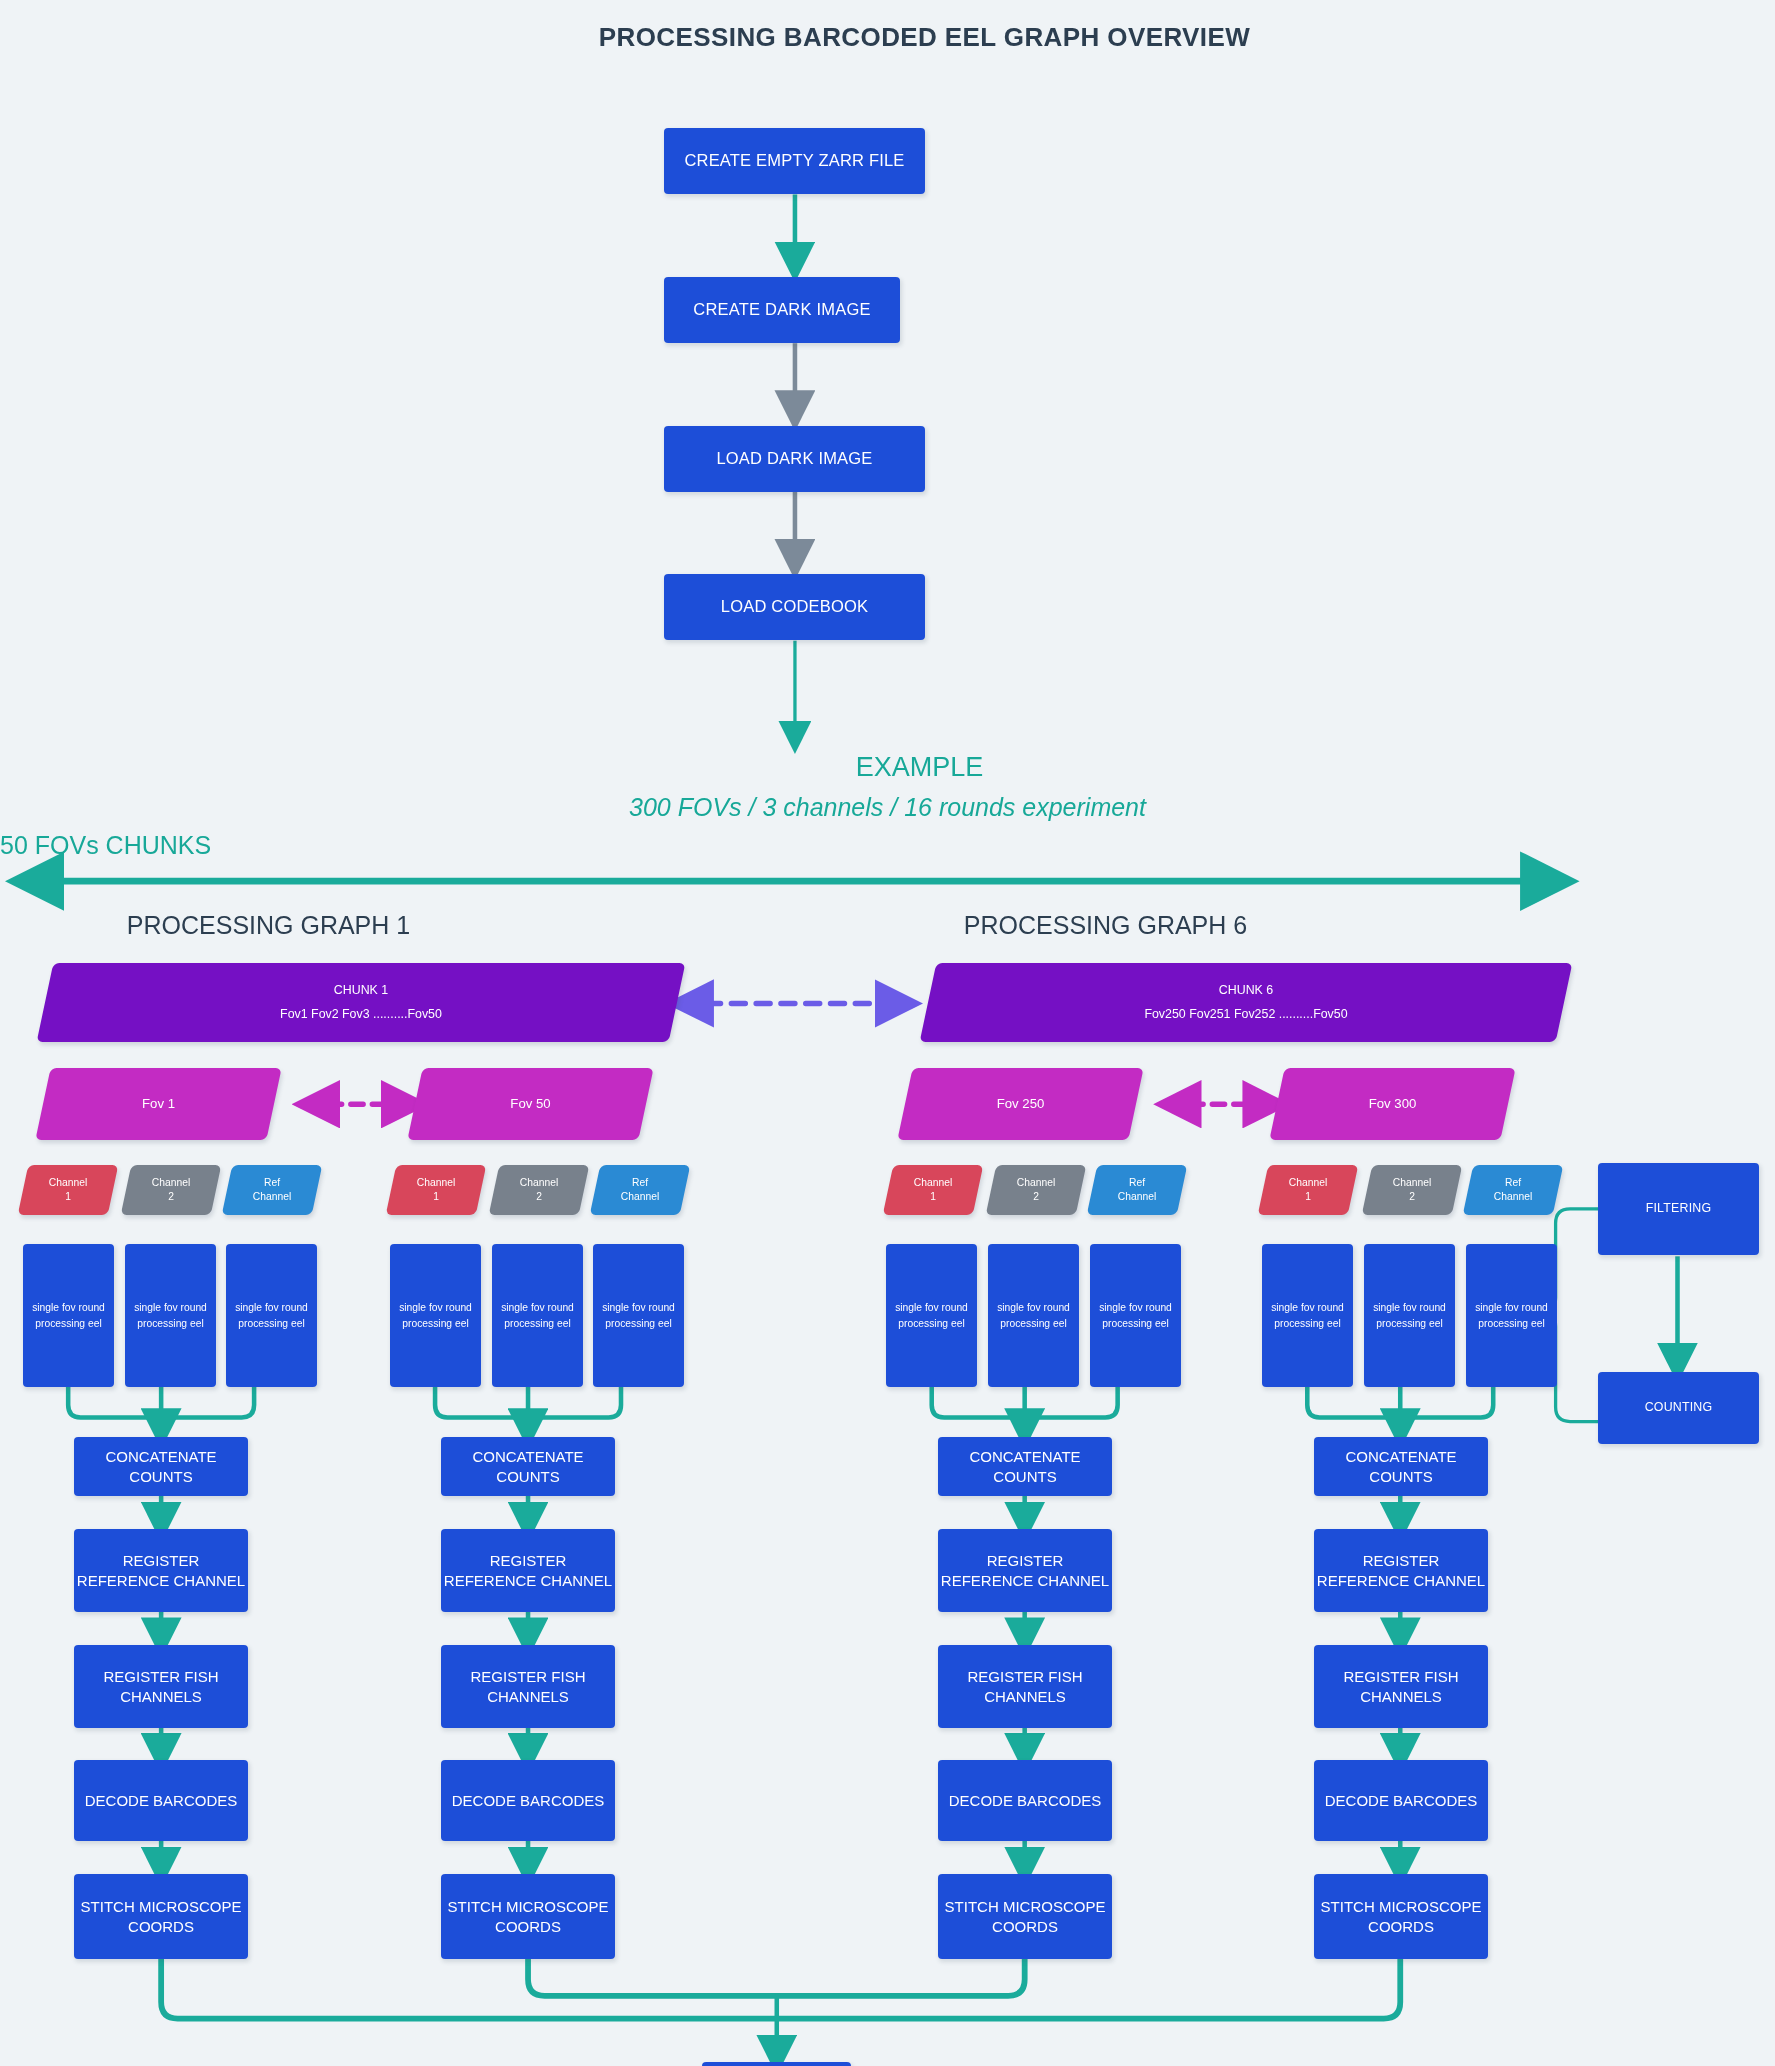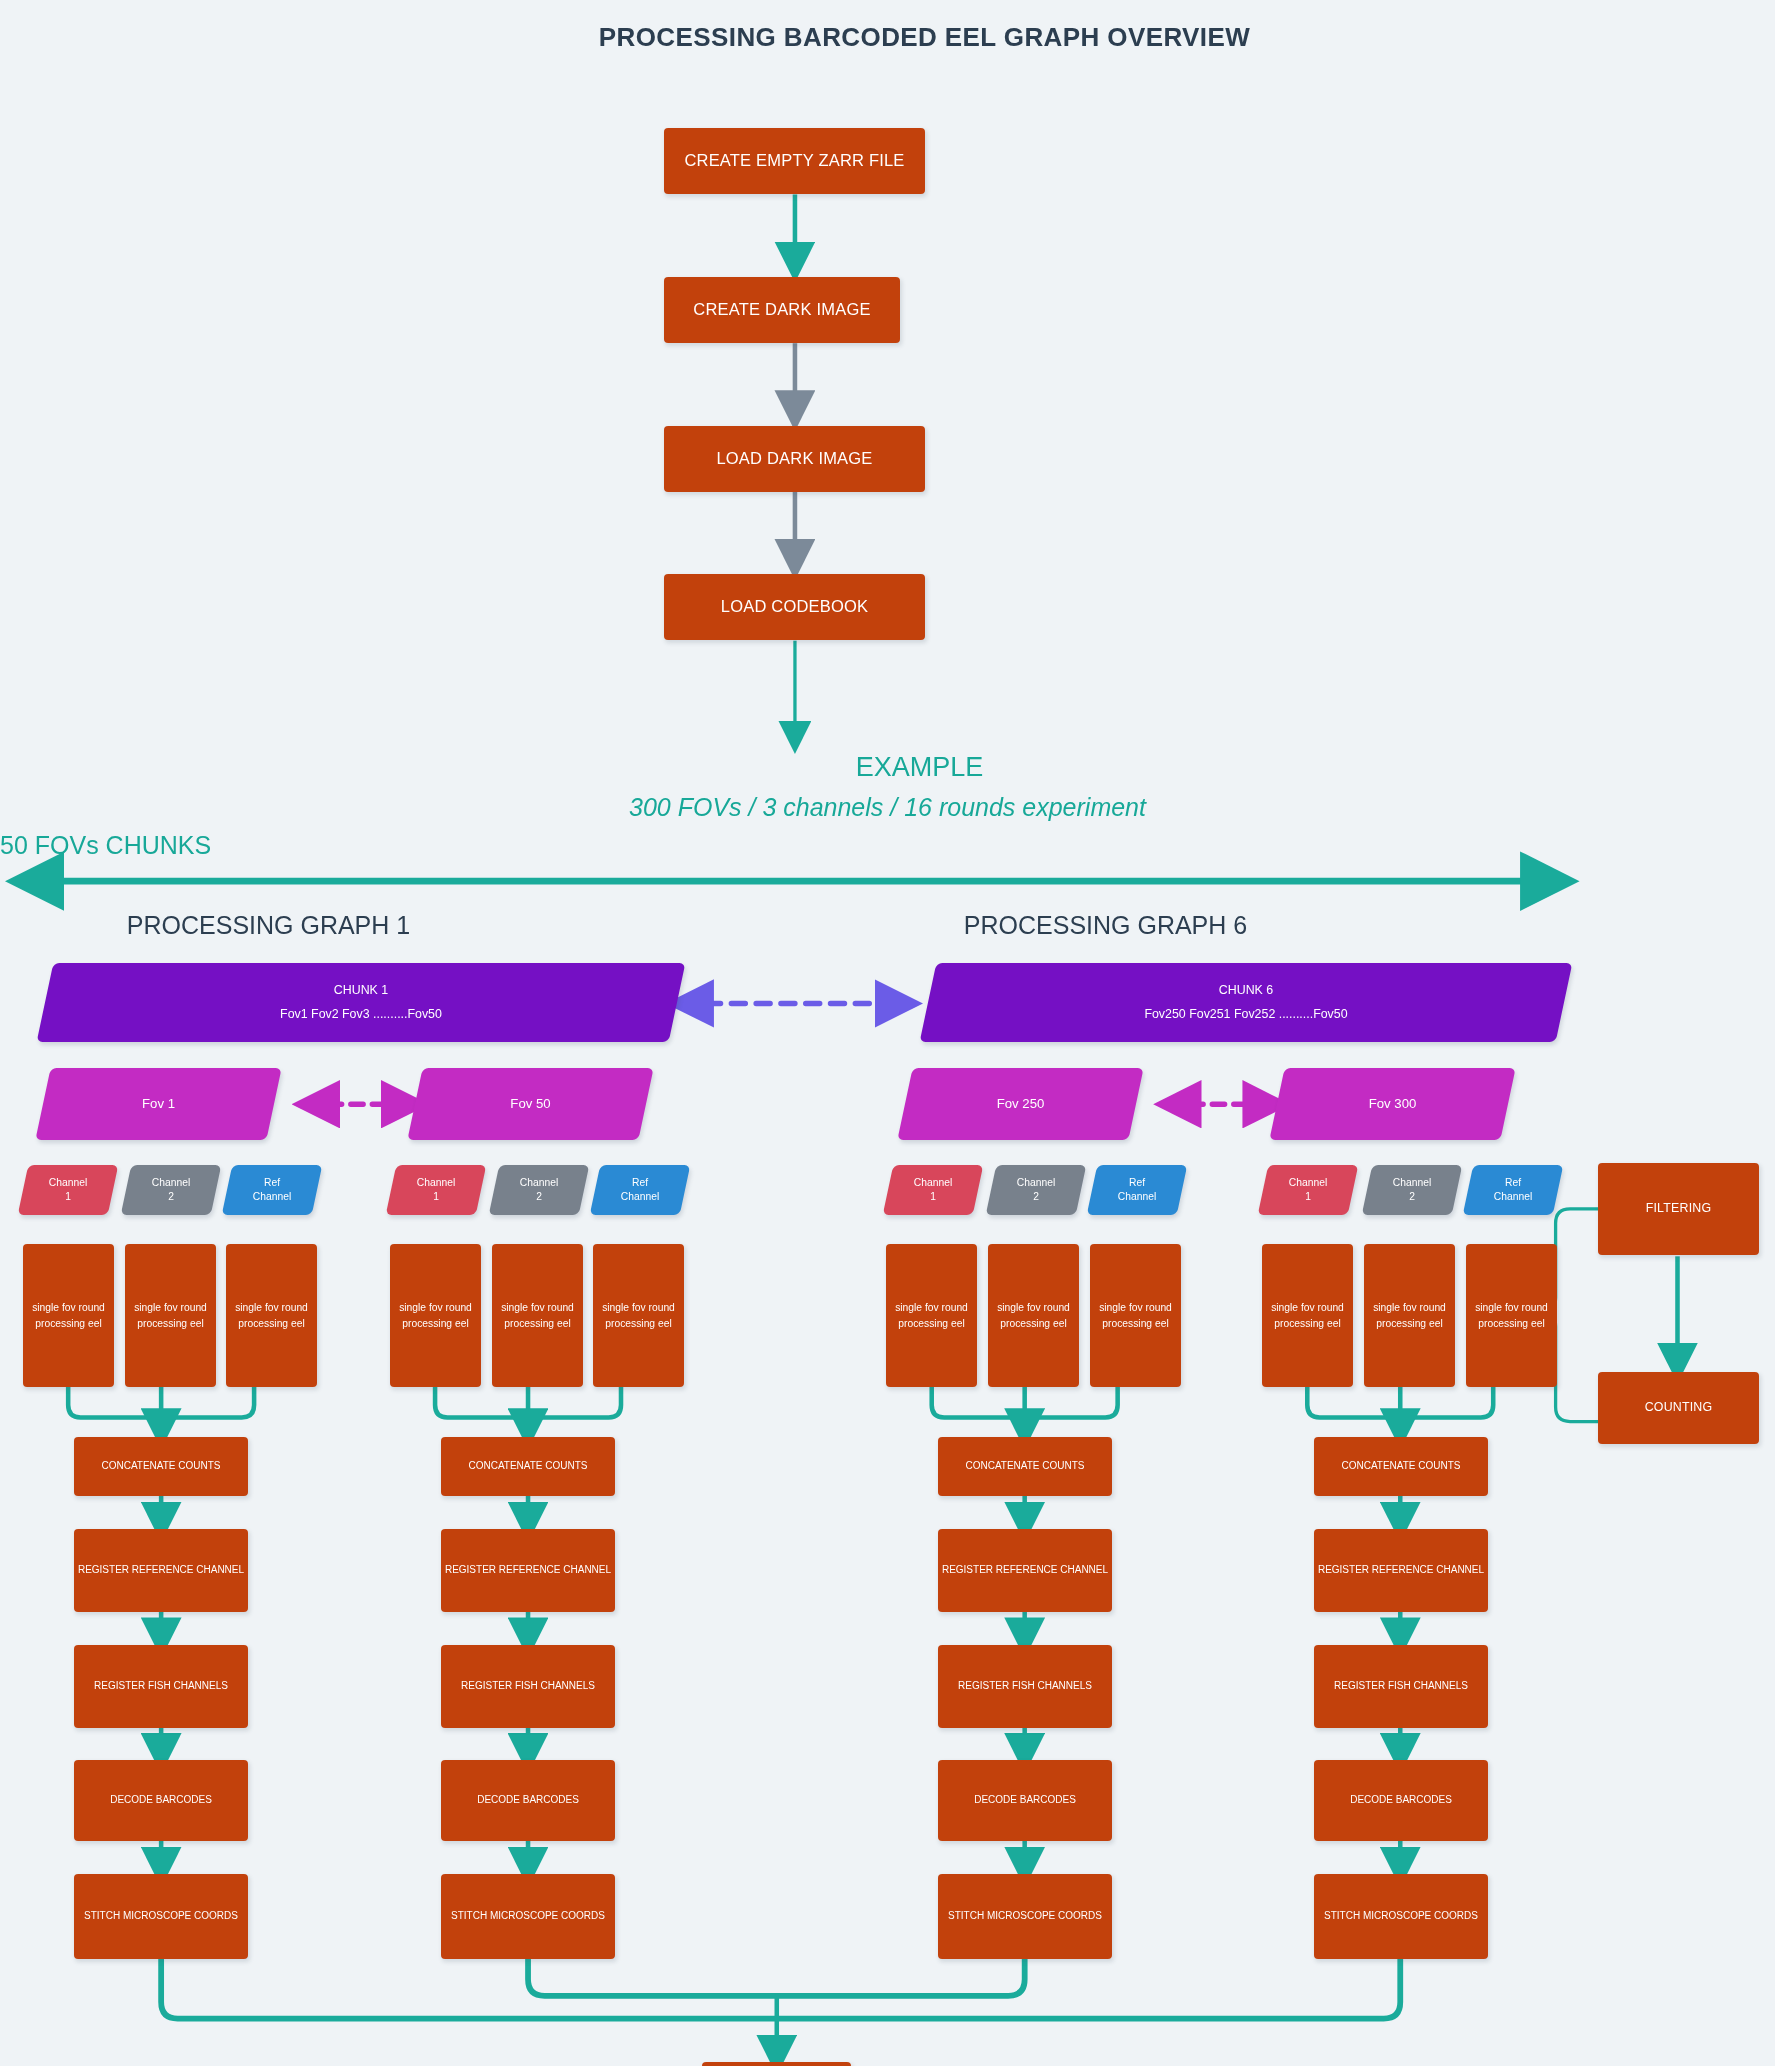--- a/index.html
+++ b/index.html
@@ -35,24 +35,24 @@
   }
 
   
   .node{
     position:absolute;box-sizing:border-box;
     display:flex;align-items:center;justify-content:center;text-align:center;
     color:#ffffff;border-radius:4.1px;
     box-shadow:1.7px 2.5px 4.1px rgba(60,80,100,.16);
     line-height:1.28;padding:1.7px 2.5px;
   }
-  .teal{background:#c2410c;}
+  .teal{background:#1d4ed8;}
   .big-step{font-size:16.5px;letter-spacing:0.2px;}
   .step{font-size:12.4px;letter-spacing:0.2px;}
-  .small-step{font-size:10px;}
+  .small-step{font-size:15px;}
   .tiny-step{font-size:9px;}
   .fovbox{font-size:10.3px;line-height:1.5;}
 
   
   .skew{
     position:absolute;box-sizing:border-box;
     border-radius:5.8px;
     box-shadow:2.1px 2.9px 4.5px rgba(60,80,100,.18);
     transform:skewX(-12deg);
   }

